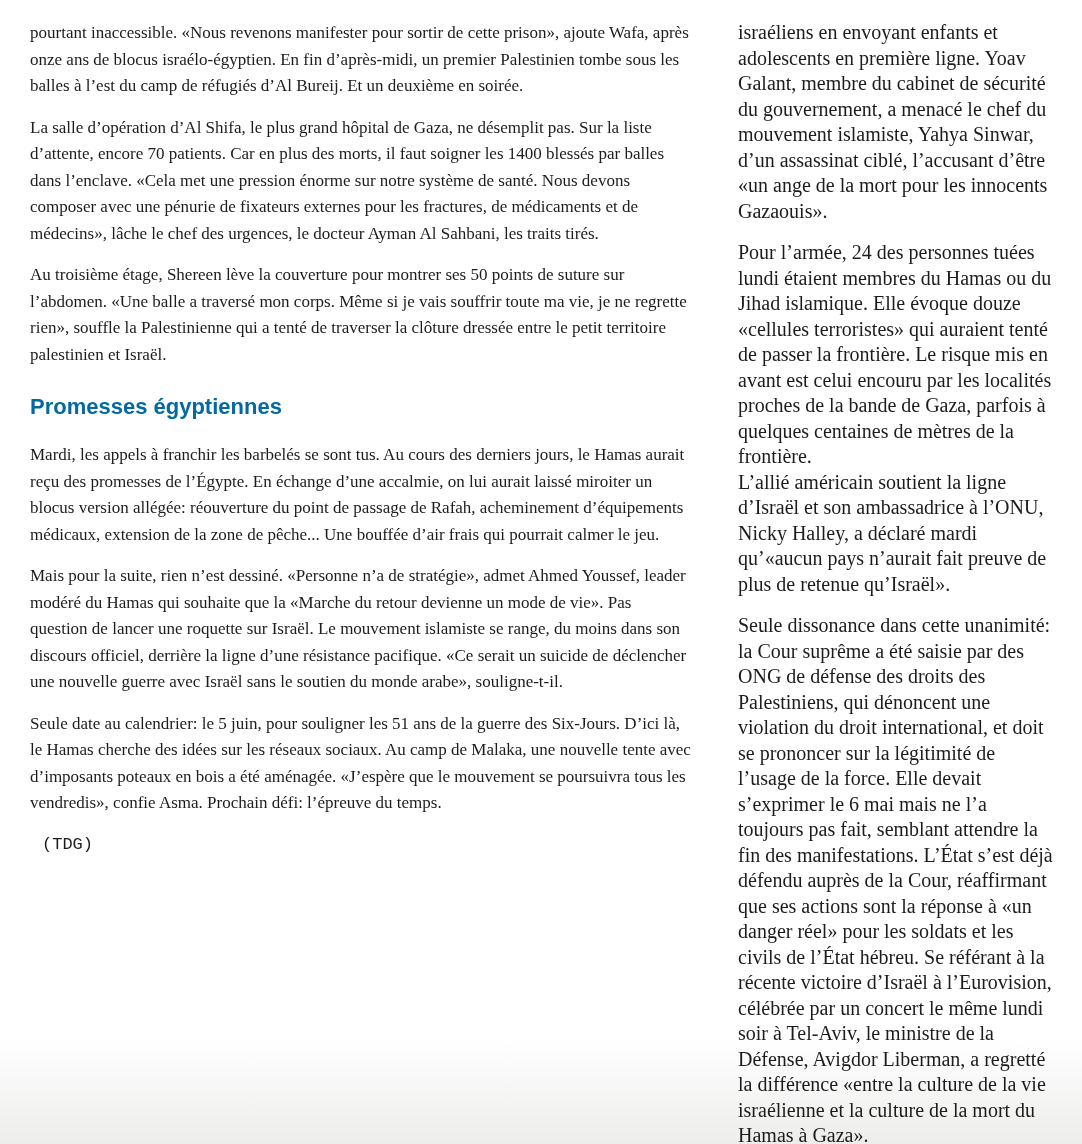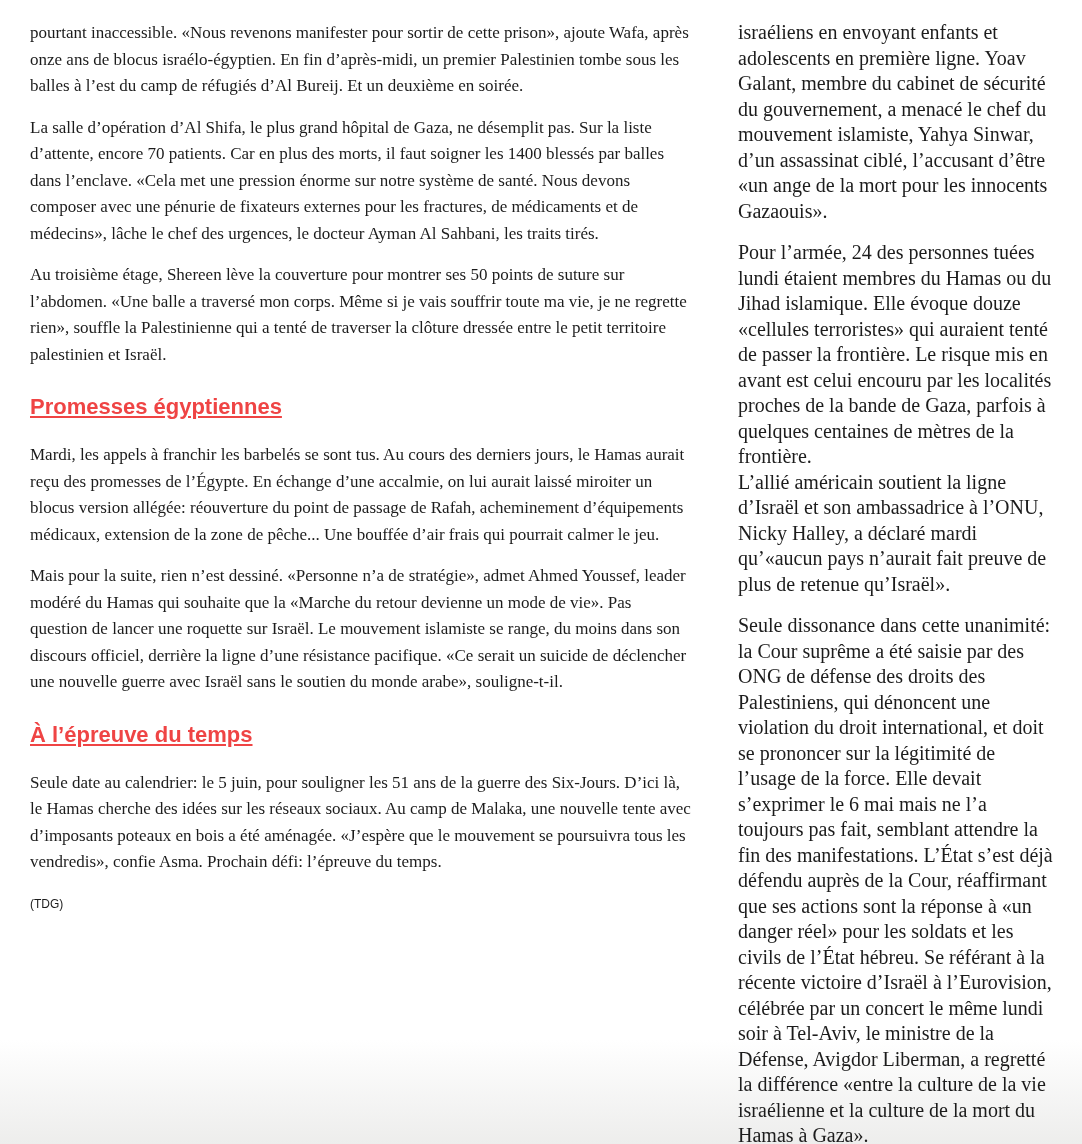--- a/index.html
+++ b/index.html
@@ -39,46 +39,44 @@
   }
   .col-right .body-text {
     font-size: 20px;
     line-height: 25.5px;
     margin: 0 0 16px 8px;
   }
   .section-heading {
     font-family: "Liberation Sans", "DejaVu Sans", sans-serif;
     font-size: 22px;
     font-weight: 700;
-    color: #ef4444;
+    color: #0369a1;
     margin: 26px 0 22px 0;
     line-height: 26px;
-    text-decoration: underline;
   }
   .agency-credit {
-    font-family: Liberation Sans, sans-serif;
-    font-size: 12px;
+    font-family: Liberation Mono, monospace;
+    font-size: 17px;
     line-height: 26.5px;
     color: #1c1c1c;
-    margin: 0;
+    margin: 12px;
   }
 </style>
 </head>
 <body>
 
 <div class="columns">
 
   <div class="col col-left">
     <p class="body-text">pourtant inaccessible. «Nous revenons manifester pour sortir de cette prison», ajoute Wafa, après onze ans de blocus israélo-égyptien. En fin d’après-midi, un premier Palestinien tombe sous les balles à l’est du camp de réfugiés d’Al Bureij. Et un deuxième en soirée.</p>
     <p class="body-text">La salle d’opération d’Al Shifa, le plus grand hôpital de Gaza, ne désemplit pas. Sur la liste d’attente, encore 70 patients. Car en plus des morts, il faut soigner les 1400 blessés par balles dans l’enclave. «Cela met une pression énorme sur notre système de santé. Nous devons composer avec une pénurie de fixateurs externes pour les fractures, de médicaments et de médecins», lâche le chef des urgences, le docteur Ayman Al Sahbani, les traits tirés.</p>
     <p class="body-text">Au troisième étage, Shereen lève la couverture pour montrer ses 50 points de suture sur l’abdomen. «Une balle a traversé mon corps. Même si je vais souffrir toute ma vie, je ne regrette rien», souffle la Palestinienne qui a tenté de traverser la clôture dressée entre le petit territoire palestinien et Israël.</p>
     <h2 class="section-heading">Promesses égyptiennes</h2>
     <p class="body-text">Mardi, les appels à franchir les barbelés se sont tus. Au cours des derniers jours, le Hamas aurait reçu des promesses de l’Égypte. En échange d’une accalmie, on lui aurait laissé miroiter un blocus version allégée: réouverture du point de passage de Rafah, acheminement d’équipements médicaux, extension de la zone de pêche... Une bouffée d’air frais qui pourrait calmer le jeu.</p>
     <p class="body-text">Mais pour la suite, rien n’est dessiné. «Personne n’a de stratégie», admet Ahmed Youssef, leader modéré du Hamas qui souhaite que la «Marche du retour devienne un mode de vie». Pas question de lancer une roquette sur Israël. Le mouvement islamiste se range, du moins dans son discours officiel, derrière la ligne d’une résistance pacifique. «Ce serait un suicide de déclencher une nouvelle guerre avec Israël sans le soutien du monde arabe», souligne-t-il.</p>
-    <h2 class="section-heading">À l’épreuve du temps</h2>
     <p class="body-text">Seule date au calendrier: le 5 juin, pour souligner les 51 ans de la guerre des Six-Jours. D’ici là, le Hamas cherche des idées sur les réseaux sociaux. Au camp de Malaka, une nouvelle tente avec d’imposants poteaux en bois a été aménagée. «J’espère que le mouvement se poursuivra tous les vendredis», confie Asma. Prochain défi: l’épreuve du temps.</p>
     <p class="agency-credit">(TDG)</p>
   </div>
 
   <div class="col col-right">
     <p class="body-text">israéliens en envoyant enfants et adolescents en première ligne. Yoav Galant, membre du cabinet de sécurité du gouvernement, a menacé le chef du mouvement islamiste, Yahya Sinwar, d’un assassinat ciblé, l’accusant d’être «un ange de la mort pour les innocents Gazaouis».</p>
     <p class="body-text">Pour l’armée, 24 des personnes tuées lundi étaient membres du Hamas ou du Jihad islamique. Elle évoque douze «cellules terroristes» qui auraient tenté de passer la frontière. Le risque mis en avant est celui encouru par les localités proches de la bande de Gaza, parfois à quelques centaines de mètres de la frontière.
 L’allié américain soutient la ligne d’Israël et son ambassadrice à l’ONU, Nicky Halley, a déclaré mardi qu’«aucun pays n’aurait fait preuve de plus de retenue qu’Israël».</p>
     <p class="body-text">Seule dissonance dans cette unanimité: la Cour suprême a été saisie par des ONG de défense des droits des Palestiniens, qui dénoncent une violation du droit international, et doit se prononcer sur la légitimité de l’usage de la force. Elle devait s’exprimer le 6 mai mais ne l’a toujours pas fait, semblant attendre la fin des manifestations. L’État s’est déjà défendu auprès de la Cour, réaffirmant que ses actions sont la réponse à «un danger réel» pour les soldats et les civils de l’État hébreu. Se référant à la récente victoire d’Israël à l’Eurovision, célébrée par un concert le même lundi soir à Tel-Aviv, le ministre de la Défense, Avigdor Liberman, a regretté la différence «entre la culture de la vie israélienne et la culture de la mort du Hamas à Gaza».</p>
   </div>

